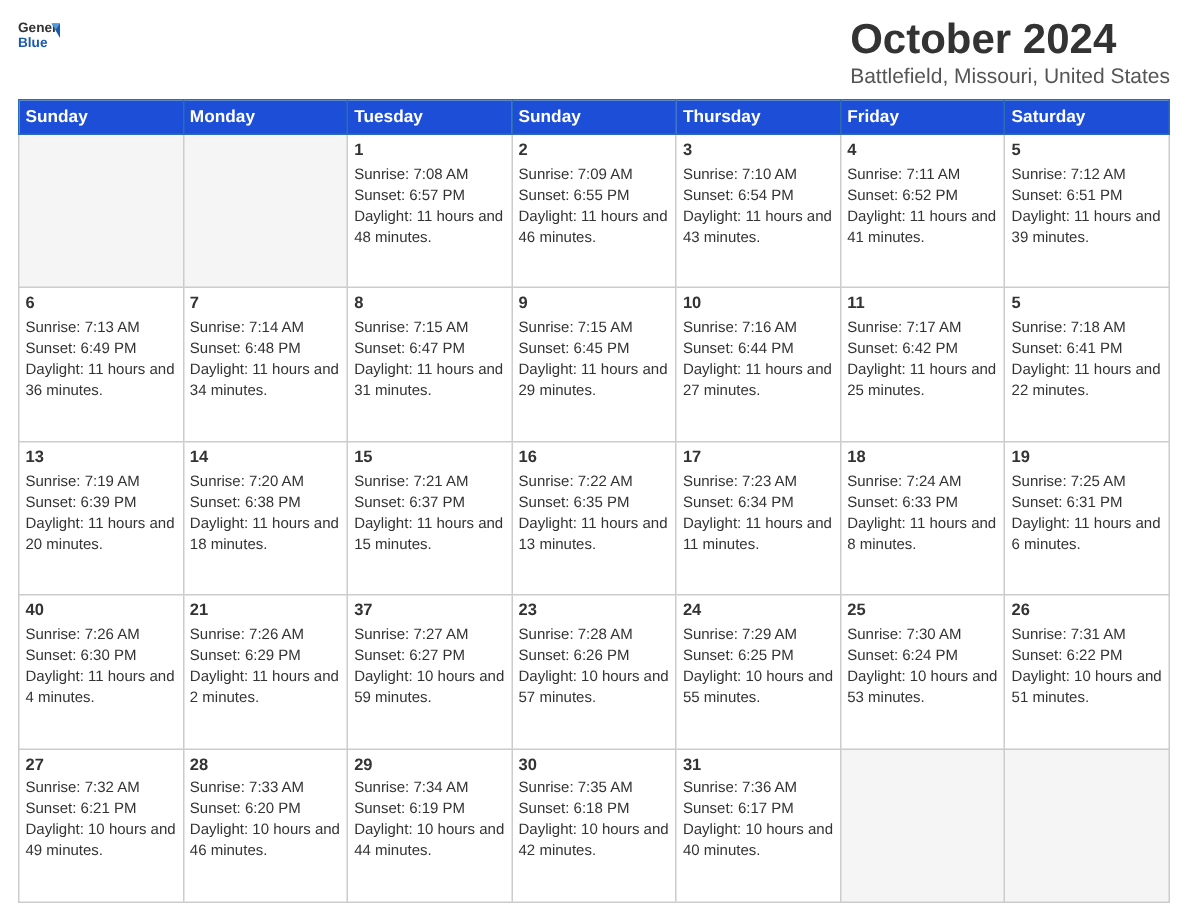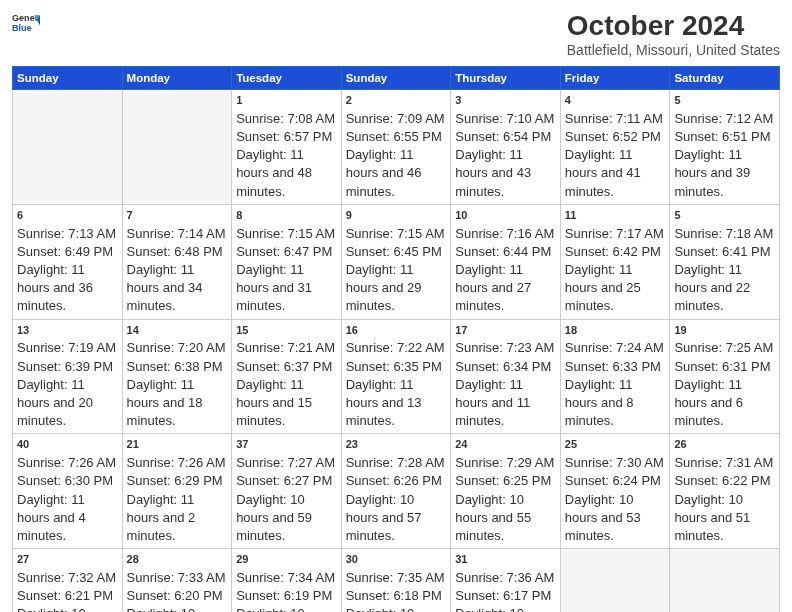--- a/index.html
+++ b/index.html
@@ -75,21 +75,21 @@
       
     }
     .day-num {
       font-size: 11px;
       font-weight: bold;
       display: block;
       margin-bottom: 2px;
     }
     .day-info {
       color: #333;
-      font-size: 13px;
+      font-size: 10px;
       line-height: 1.4;
     }
     table {
       width: 100%;
       border-collapse: collapse;
     }
   </style>
 </head>
 <body>
 

